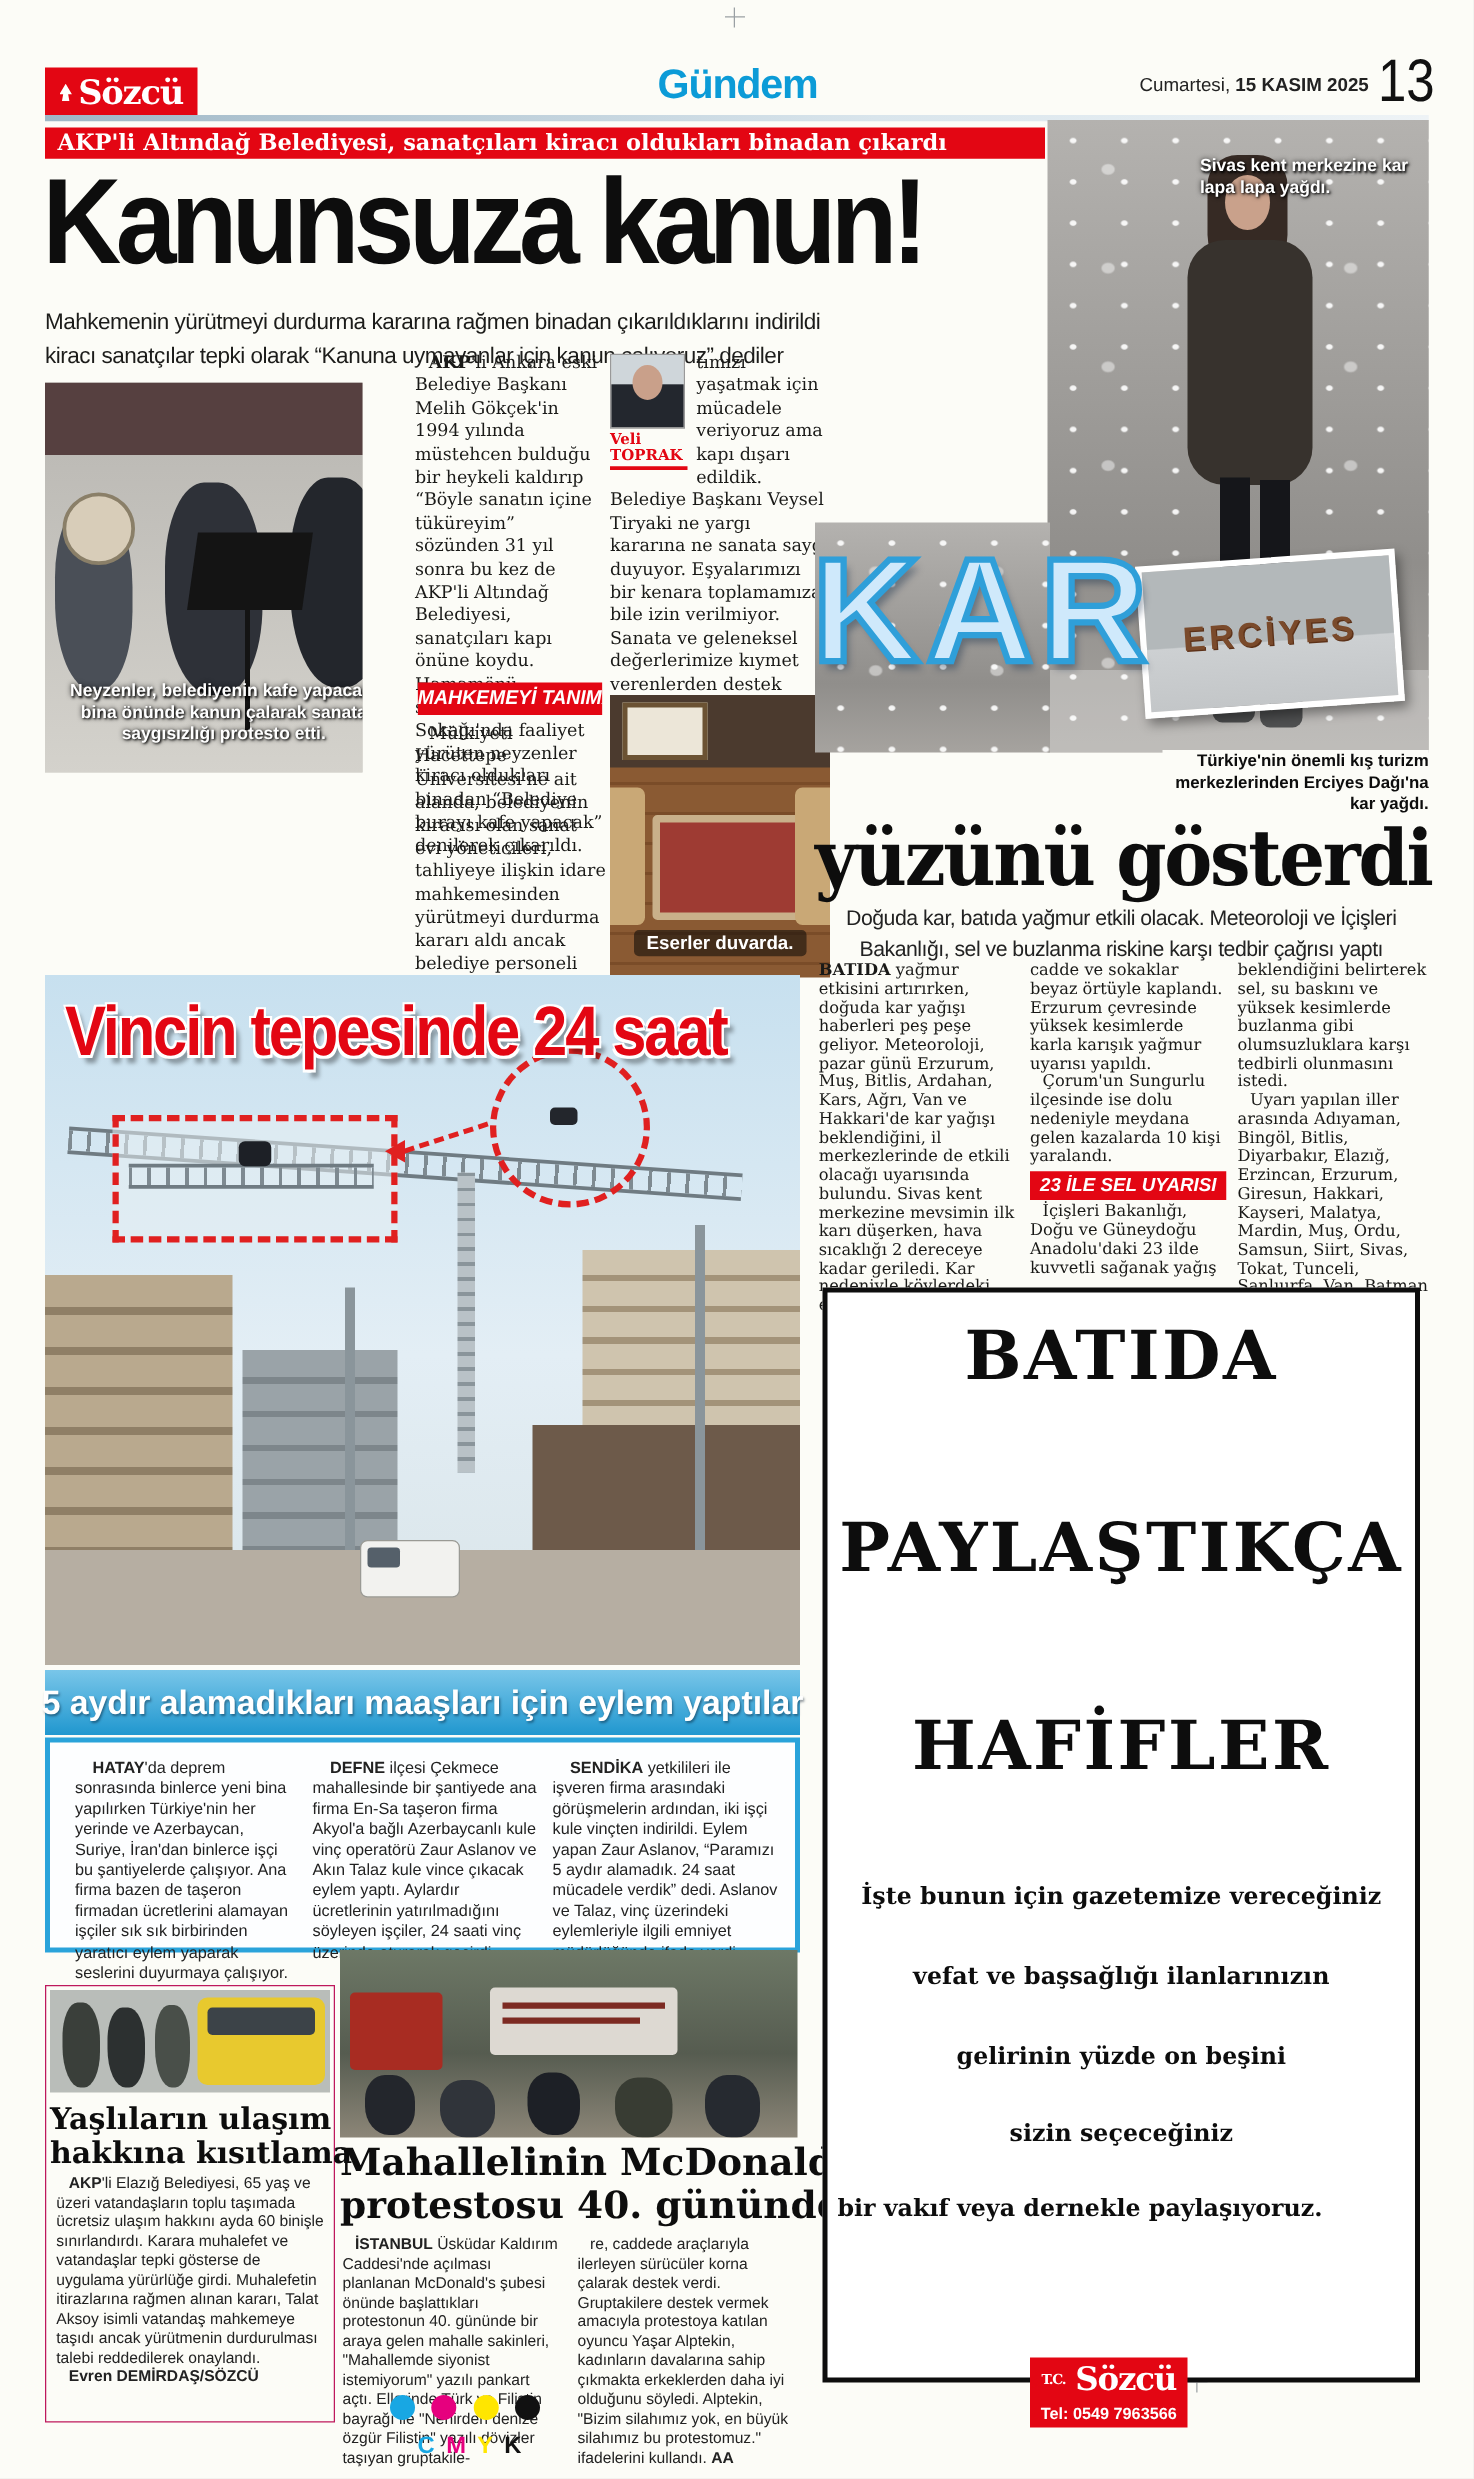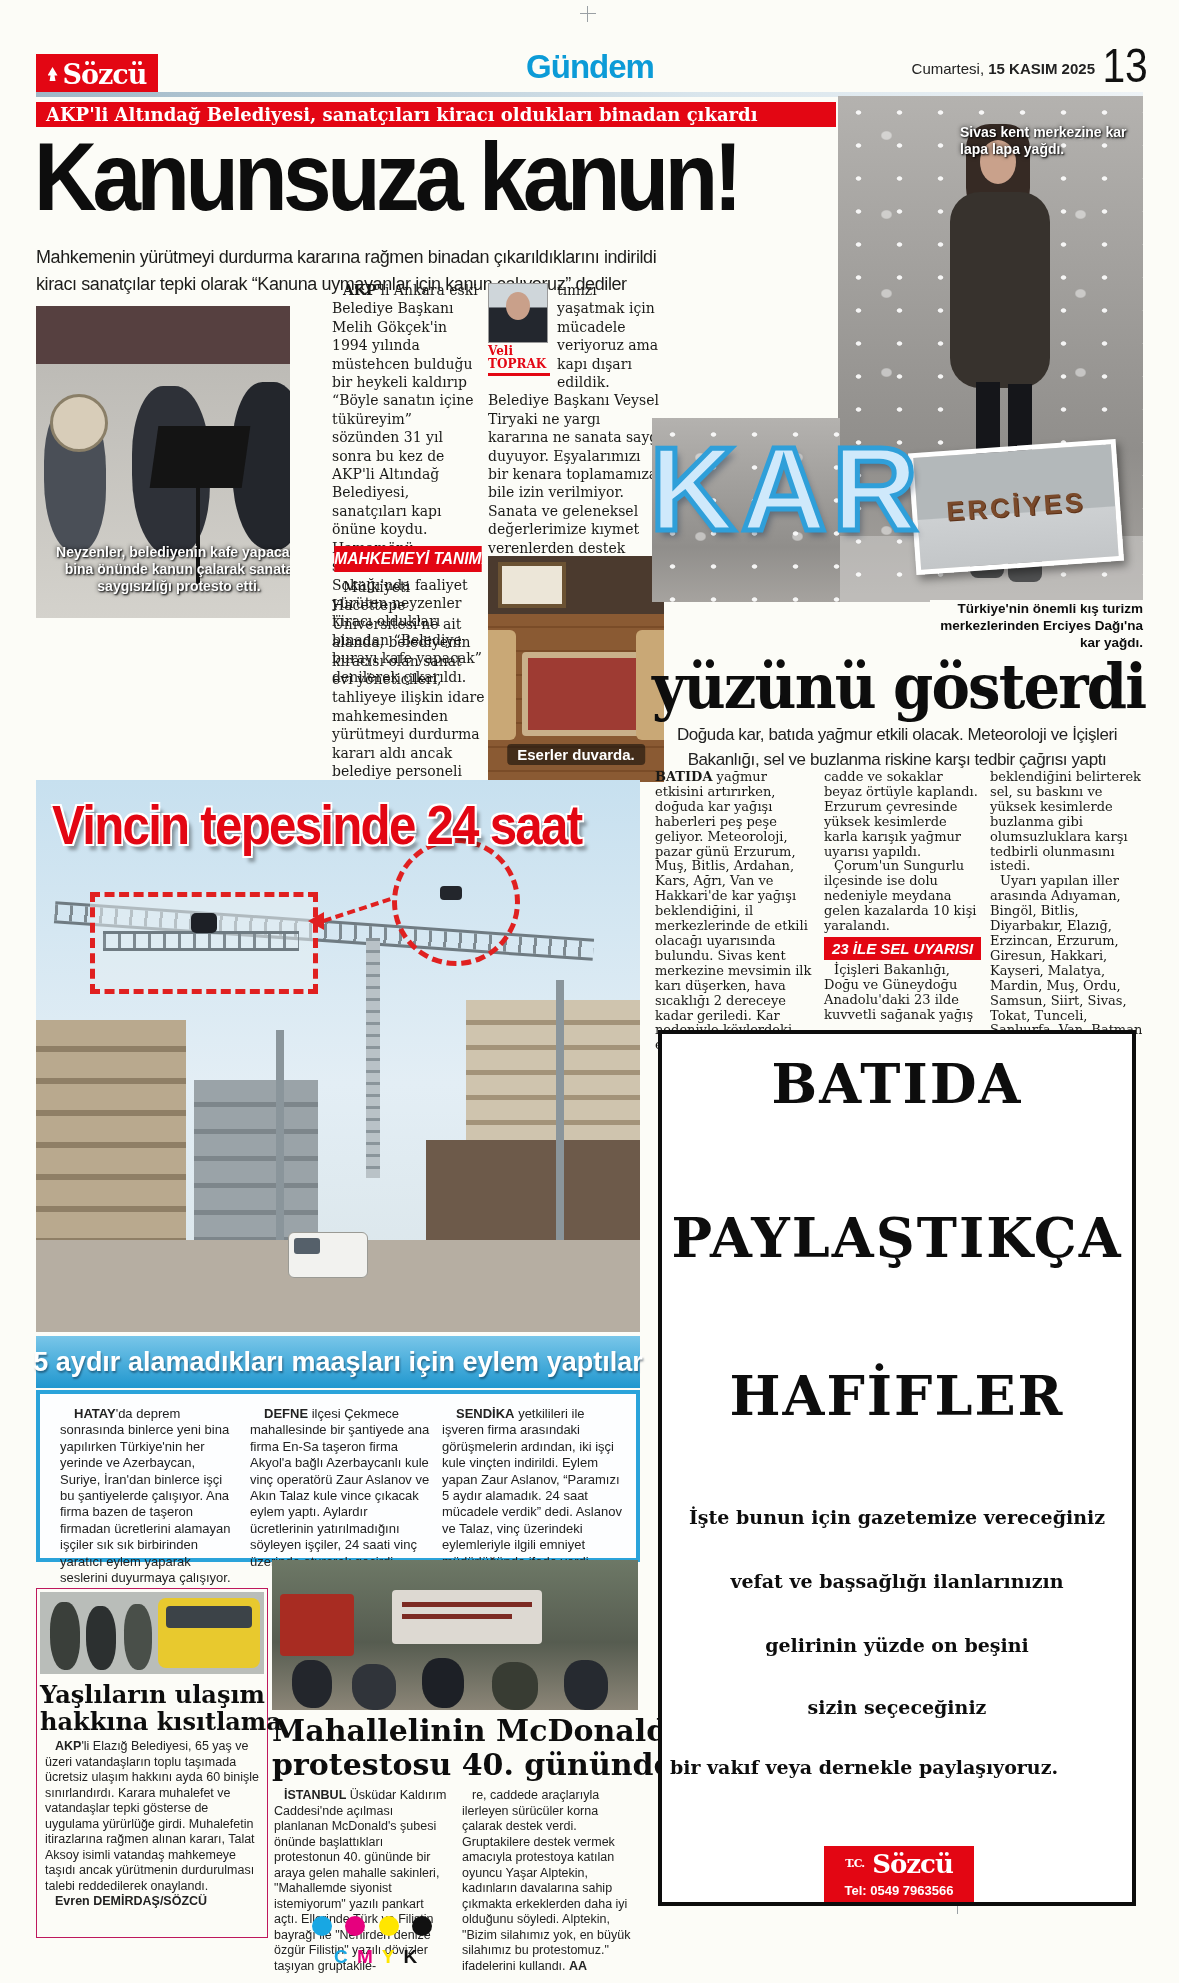--- a/index.html
+++ b/index.html
@@ -310,21 +310,21 @@
 
   <div class="a adbox" style="left:658px;top:1030px;width:470px;height:868px">
     <div class="a adbig" style="left:0;top:18px;width:470px">BATIDA</div>
     <div class="a adbig" style="left:0;top:172px;width:470px">PAYLAŞTIKÇA</div>
     <div class="a adbig" style="left:0;top:330px;width:470px">HAFİFLER</div>
     <div class="a adsmall" style="left:0;top:472px;width:470px">İşte bunun için gazetemize  vereceğiniz</div>
     <div class="a adsmall" style="left:0;top:536px;width:470px">vefat ve başsağlığı ilanlarınızın</div>
     <div class="a adsmall" style="left:0;top:600px;width:470px">gelirinin yüzde on beşini</div>
     <div class="a adsmall" style="left:0;top:662px;width:470px">sizin seçeceğiniz</div>
     <div class="a adsmall" style="left:0;top:722px;width:404px">bir vakıf veya dernekle paylaşıyoruz.</div>
-    <div class="a adlogo" style="left:162px;top:812px;width:150px;height:56px">
+    <div class="a adlogo" style="left:162px;top:852px;width:126px;height:56px">
       <div class="adlogotop">
         <span style="font-size:11px;vertical-align:top">T.C.</span>
         <span>Sözcü</span>
       </div>
       <div class="adlogotel">Tel: 0549 7963566</div>
     </div>
   </div>
 
 </div>
 

